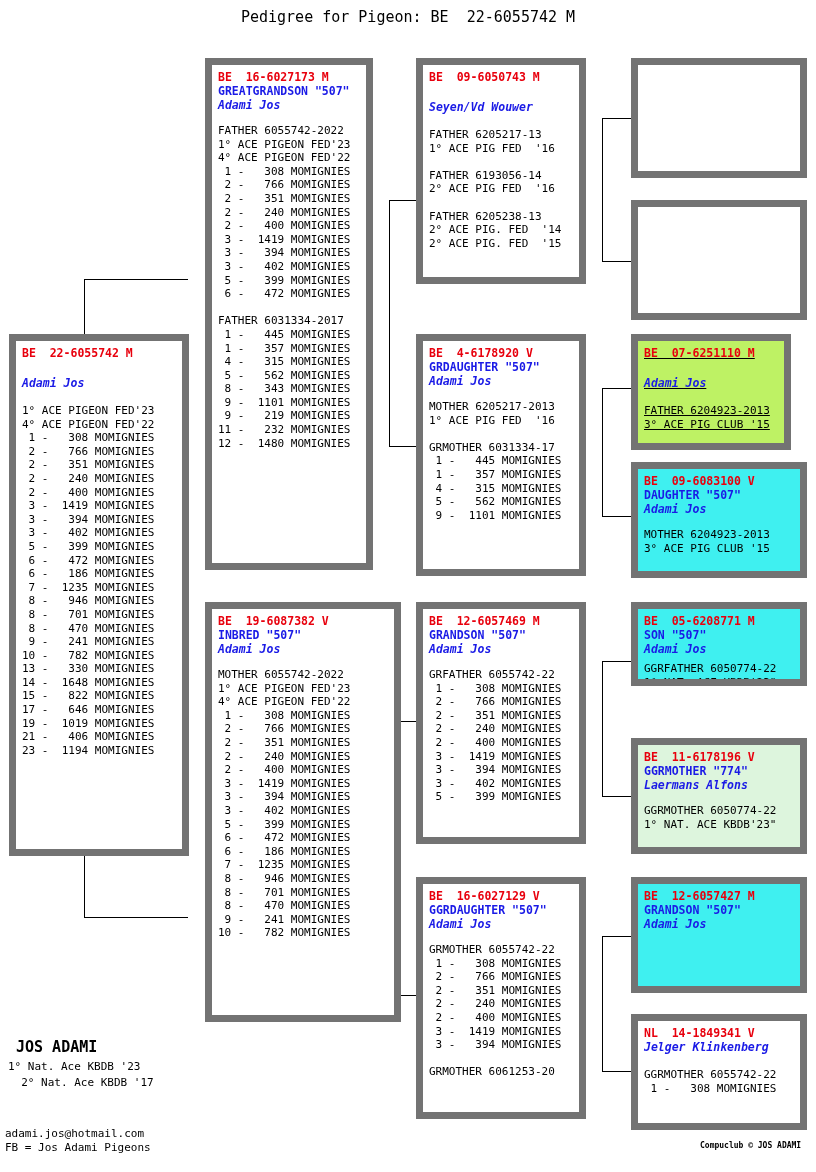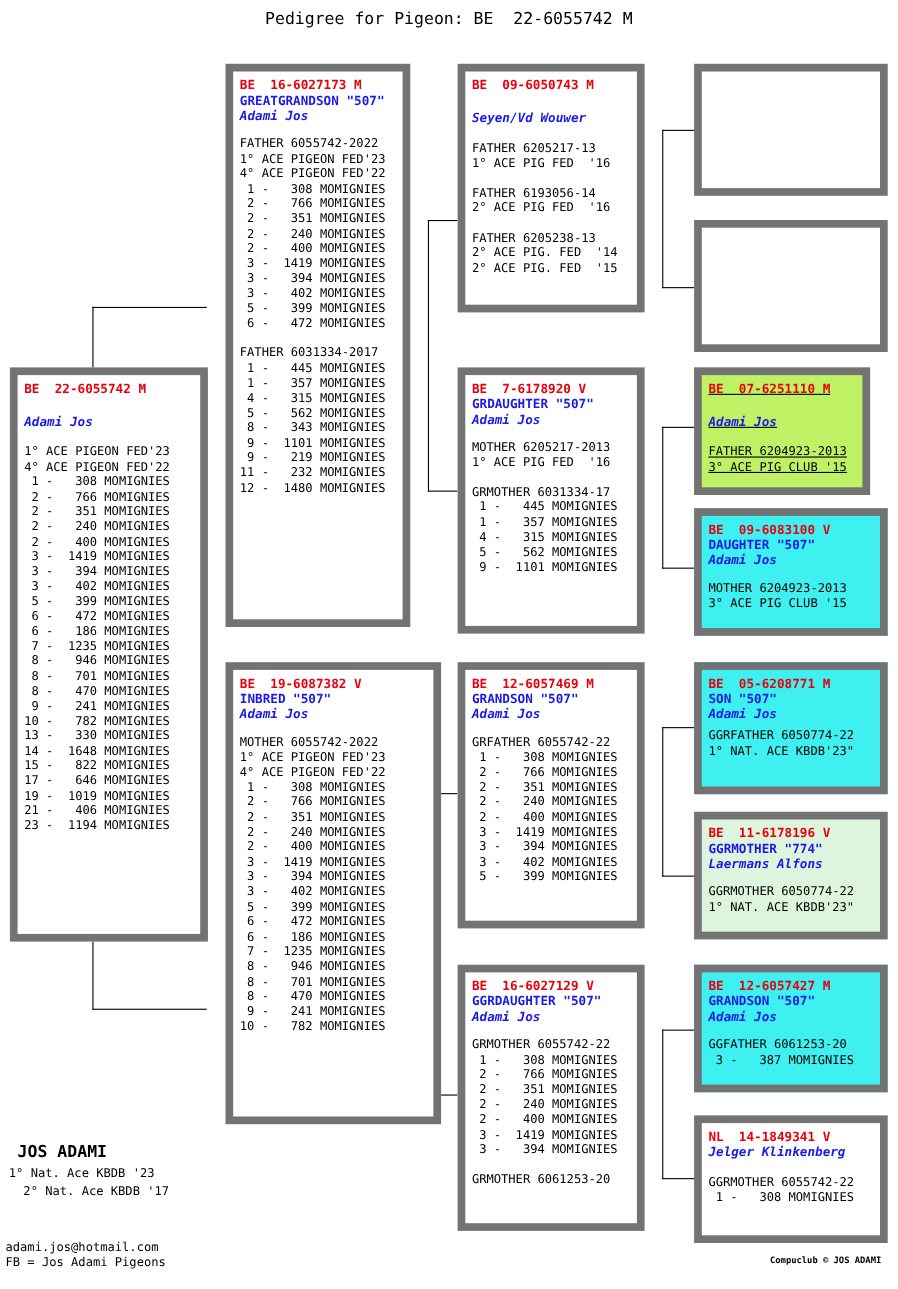--- a/index.html
+++ b/index.html
@@ -223,21 +223,21 @@
 
 FATHER 6193056-14
 2° ACE PIG FED  '16
 
 FATHER 6205238-13
 2° ACE PIG. FED  '14
 2° ACE PIG. FED  '15</div>
 </div>
 
 <div class="box" style="left:416px; top:334px; width:170px; height:242px;">
-  <div class="ring">BE  7-6178920 V</div>
+  <div class="ring">BE  4-6178920 V</div>
   <div class="nick">GRDAUGHTER "507"</div>
   <div class="owner">Adami Jos</div>
   <div class="lines" style="margin-top:12px;">MOTHER 6205217-2013
 1° ACE PIG FED  '16
 
 GRMOTHER 6031334-17
  1 -   445 MOMIGNIES
  1 -   357 MOMIGNIES
  4 -   315 MOMIGNIES
  5 -   562 MOMIGNIES
@@ -298,42 +298,40 @@
 </div>
 
 <div class="box" style="left:631px; top:462px; width:176px; height:116px; background:#3ff0f0;">
   <div class="ring">BE  09-6083100 V</div>
   <div class="nick">DAUGHTER "507"</div>
   <div class="owner">Adami Jos</div>
   <div class="lines" style="margin-top:12px;">MOTHER 6204923-2013
 3° ACE PIG CLUB '15</div>
 </div>
 
-<div class="box" style="left:631px; top:602px; width:176px; height:120px; background:#3ff0f0;">
+<div class="box" style="left:631px; top:602px; width:176px; height:84px; background:#3ff0f0;">
   <div class="ring">BE  05-6208771 M</div>
   <div class="nick">SON "507"</div>
   <div class="owner">Adami Jos</div>
   <div class="lines" style="">GGRFATHER 6050774-22
 1° NAT. ACE KBDB'23"</div>
 </div>
 
 <div class="box" style="left:631px; top:738px; width:176px; height:116px; background:#ddf5dd;">
   <div class="ring">BE  11-6178196 V</div>
   <div class="nick">GGRMOTHER "774"</div>
   <div class="owner">Laermans Alfons</div>
   <div class="lines" style="margin-top:12px;">GGRMOTHER 6050774-22
 1° NAT. ACE KBDB'23"</div>
 </div>
 
 <div class="box" style="left:631px; top:877px; width:176px; height:116px; background:#3ff0f0;">
   <div class="ring">BE  12-6057427 M</div>
   <div class="nick">GRANDSON "507"</div>
   <div class="owner">Adami Jos</div>
-  <div class="lines" style="margin-top:12px;">GGFATHER 6061253-20
- 3 -   387 MOMIGNIES</div>
 </div>
 
 <div class="box" style="left:631px; top:1014px; width:176px; height:116px; background:#ffffff;">
   <div class="ring">NL  14-1849341 V</div>
   <div class="owner" style="">Jelger Klinkenberg</div>
   <div class="lines" style="margin-top:14px;">GGRMOTHER 6055742-22
  1 -   308 MOMIGNIES</div>
 </div>
 
 <div class="footer-name" style="left:16px; top:1038px;">JOS ADAMI</div>

